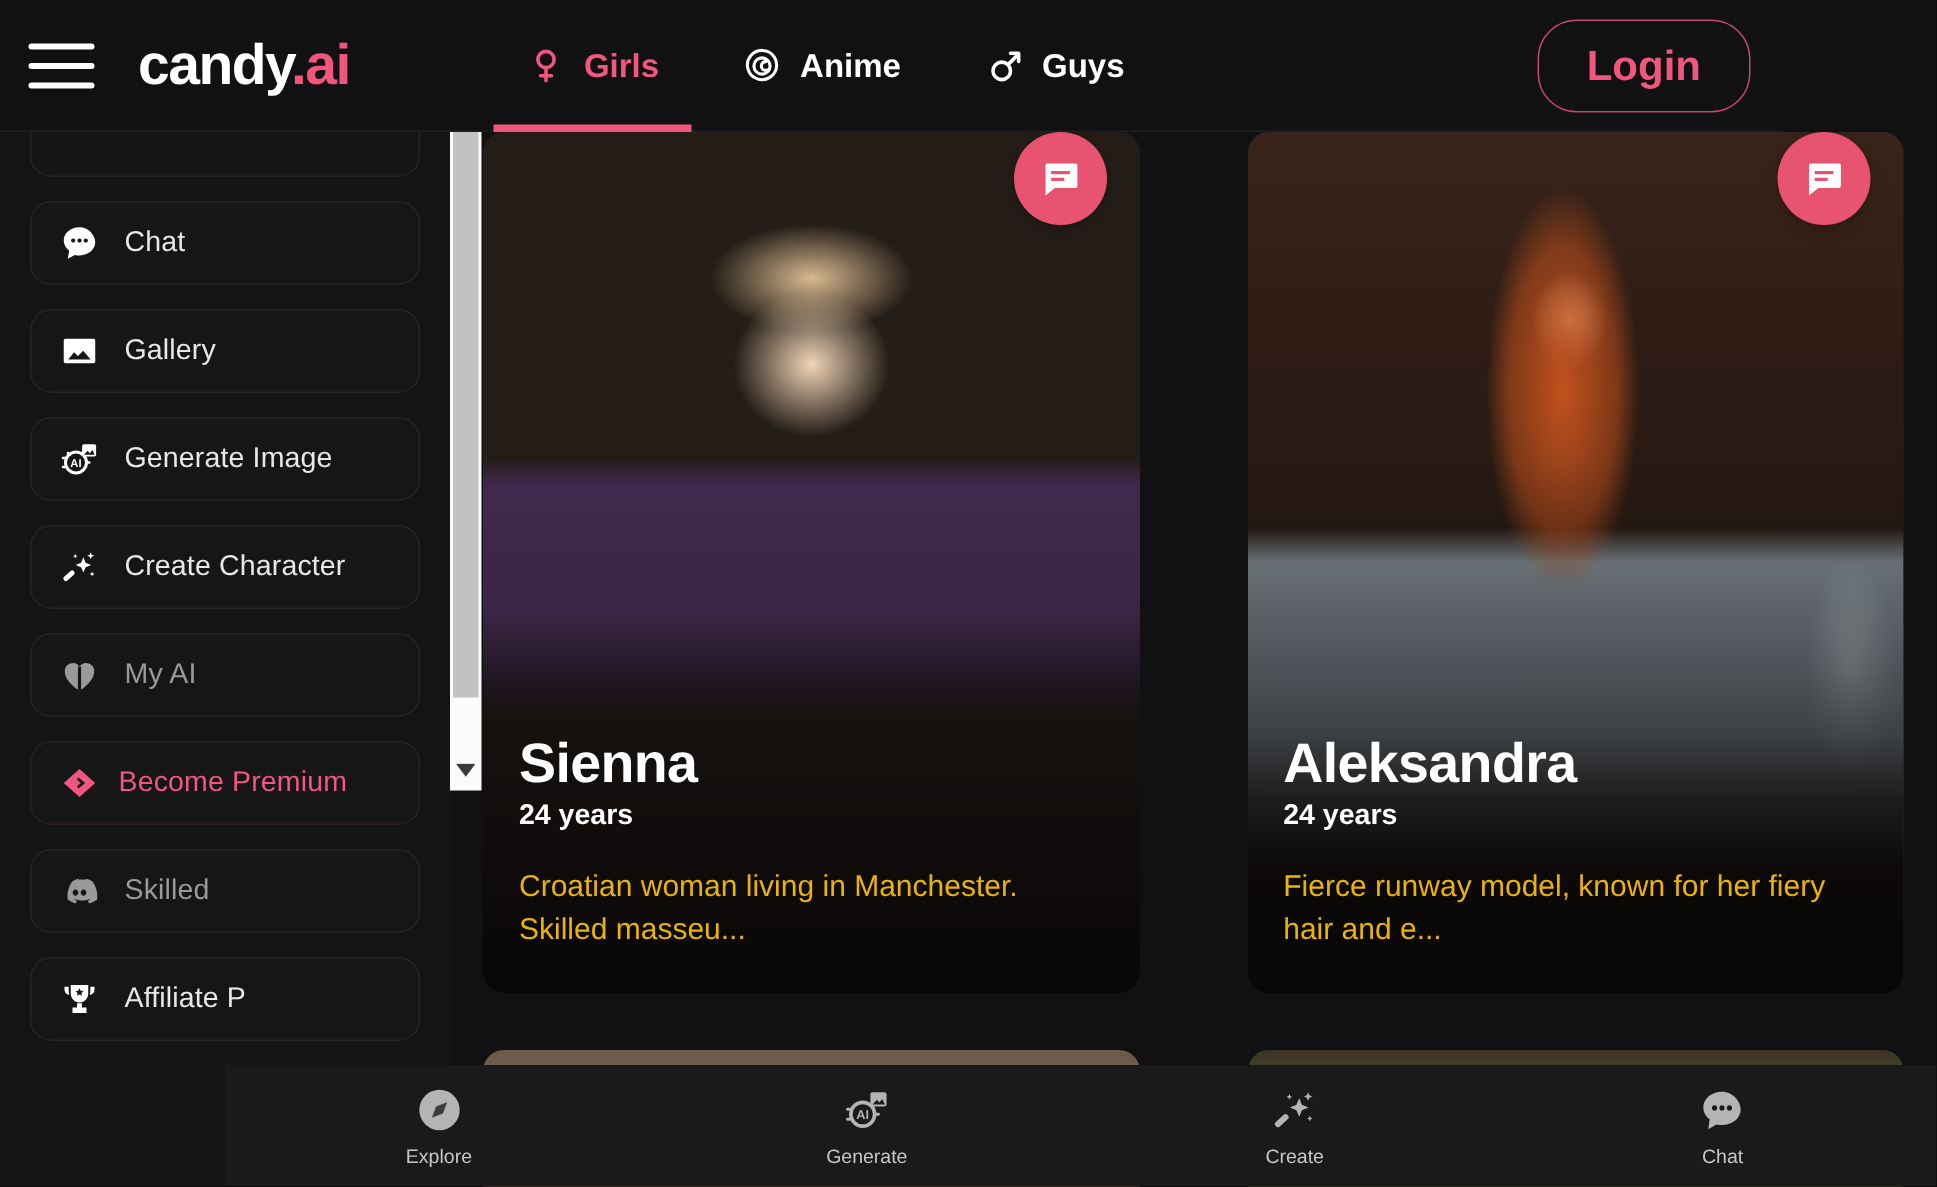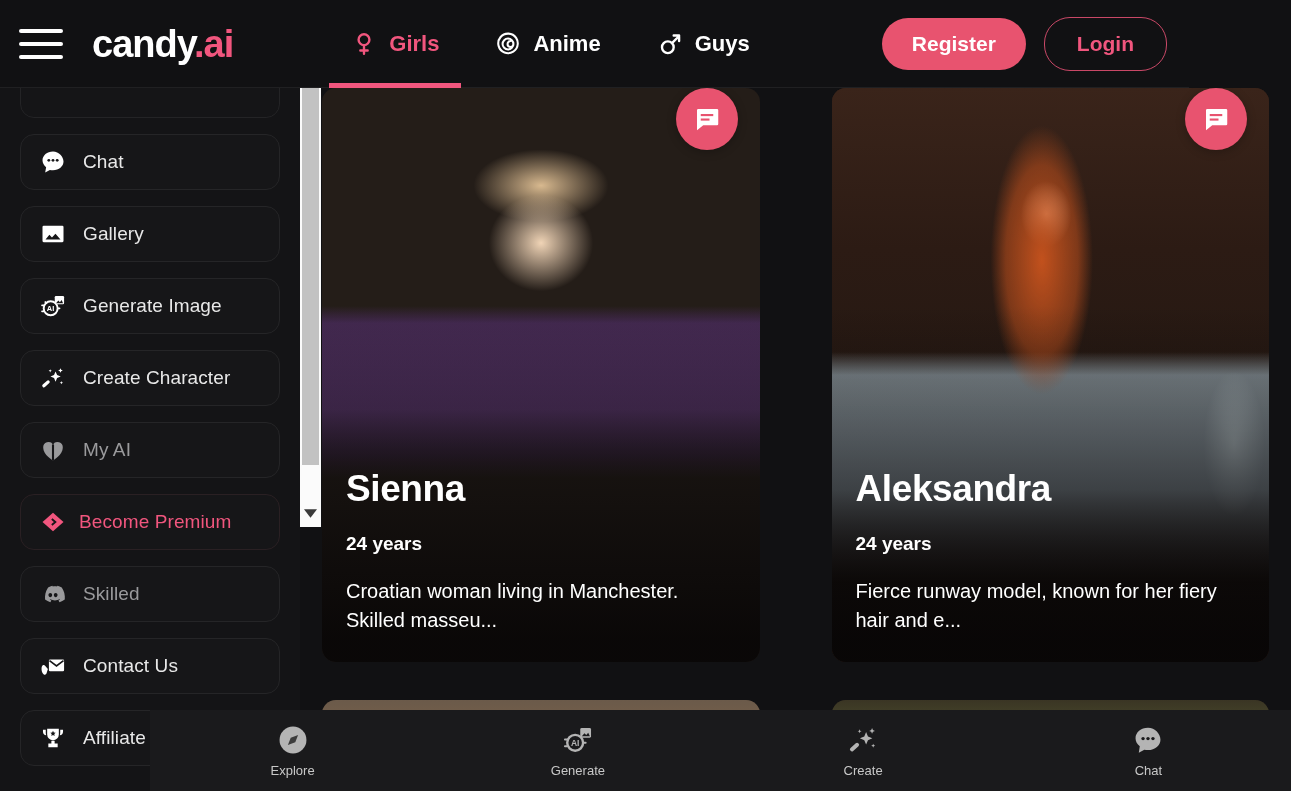--- a/index.html
+++ b/index.html
@@ -59,21 +59,21 @@
   .tab svg { width: 26px; height: 26px; display:block; }
 
   .hdr-actions { margin-left: auto; display: flex; align-items: center; gap: 18px; margin-right: 22px; }
   .btn-register {
     background: #e8536f; color: #fff; border: none; border-radius: 26px;
     padding: 14px 30px; font-size: 21px; font-weight: 700; cursor: pointer;
     font-family: "Liberation Sans", sans-serif;
   }
   .btn-login {
     background: transparent; color: #f1567e; border: 1px solid #c94867; border-radius: 26px;
-    padding: 14px 32px; font-size: 21px; font-weight: 600; cursor: pointer;
+    padding: 14px 32px; font-size: 28px; font-weight: 600; cursor: pointer;
     font-family: "Liberation Sans", sans-serif;
   }
 
   
   .content {
     position: absolute; left: 300px; top: 88px; width: 991px; height: 722px;
     padding: 0 22px; overflow: hidden; z-index: 1;
   }
   .grid { display: grid; grid-template-columns: 1fr 1fr; gap: 38px 72px; padding-top: 0; }
   .card {
@@ -81,22 +81,22 @@
     background: #241d18; cursor: pointer;
   }
   .card.row2 { height: 200px; }
   .card .photo { position: absolute; inset: 0; }
   .card .shade {
     position: absolute; left: 0; right: 0; bottom: 0; height: 62%;
     background: linear-gradient(to top, rgba(8,6,6,.93) 6%, rgba(10,8,8,.72) 34%, rgba(10,8,8,0) 100%);
   }
   .card .meta { position: absolute; left: 24px; right: 24px; bottom: 28px; color: #fff; }
   .card .cname { font-size: 37px; font-weight: 700; letter-spacing: -.4px; line-height: 1.05; }
-  .card .cage { font-size: 19px; font-weight: 600; margin-top: 24px; }
-  .card .cdesc { font-size: 20px; color: #ffffff; margin-top: 22px; line-height: 1.42; }
+  .card .cage { font-size: 19px; font-weight: 600; margin-top: 4px; }
+  .card .cdesc { font-size: 20px; color: #eab308; margin-top: 22px; line-height: 1.42; }
   .chat-badge {
     position: absolute; top: 0px; right: 22px; width: 62px; height: 62px; border-radius: 50%;
     background: #e8536f; display: flex; align-items: center; justify-content: center;
     cursor: pointer; box-shadow: 0 2px 10px rgba(0,0,0,.25);
   }
   .chat-badge svg { width: 30px; height: 30px; }
 
   
   .ph-sienna {
     background:
@@ -278,30 +278,20 @@
 
     <div class="side-item muted">
       <span class="sico">
         <svg viewBox="0 0 24 24">
             <path fill="#9a9a9c" d="M19.5 6.5A15 15 0 0 0 15.8 5l-.3.6c-1.2-.2-2.5-.2-3.7 0L11.5 5a15 15 0 0 0-3.7 1.5C5.5 10 4.9 13.4 5.2 16.8a15 15 0 0 0 4.5 2.3l.9-1.5c-.5-.2-1-.5-1.4-.8l.3-.3c2.7 1.3 5.6 1.3 8.3 0l.3.3c-.4.3-.9.6-1.4.8l.9 1.5a15 15 0 0 0 4.5-2.3c.4-4-.6-7.3-2.6-10.3zM9.7 14.7c-.9 0-1.6-.8-1.6-1.8s.7-1.8 1.6-1.8 1.6.8 1.6 1.8-.7 1.8-1.6 1.8zm4.6 0c-.9 0-1.6-.8-1.6-1.8s.7-1.8 1.6-1.8 1.6.8 1.6 1.8-.7 1.8-1.6 1.8z"></path>
           </svg>
       </span>
       <span class="lbl">Skilled</span>
     </div>
 
-    <div class="side-item">
-      <span class="sico">
-        <svg viewBox="0 0 24 24">
-            <path fill="#fff" d="M9.5 6.5h11a1 1 0 0 1 1 1v8a1 1 0 0 1-1 1h-11a1 1 0 0 1-1-1v-8a1 1 0 0 1 1-1z"></path>
-            <path d="M9 7.4l6 4.6 6-4.6" fill="none" stroke="#161618" stroke-width="1.4"></path>
-            <path fill="#fff" d="M3.2 11.4c.8-.5 1.6-.2 2.2.5l2.2 2.6-1.1 3.8c-.3 1-1.2 1.5-2 1.1-1.2-.6-2-2-2.2-3.5-.2-1.6-.2-3.6.9-4.5z"></path>
-          </svg>
-      </span>
-      <span class="lbl">Contact Us</span>
-    </div>
 
     <div class="side-item">
       <span class="sico">
         <svg viewBox="0 0 24 24">
             <path fill="#fff" d="M7 4h10v5a5 5 0 0 1-10 0V4zm-3.6 1h2.4v2.2c0 .9.1 1.7.4 2.5A3.4 3.4 0 0 1 3.4 6.6V5zm14.8 0h2.4v1.6a3.4 3.4 0 0 1-2.8 3.1c.3-.8.4-1.6.4-2.5V5zM10.6 14.4h2.8v2.4h2.6V20H8v-3.2h2.6v-2.4z"></path>
             <path d="M12 5.8l.7 1.5 1.6.2-1.2 1.1.3 1.6-1.4-.8-1.4.8.3-1.6-1.2-1.1 1.6-.2z" fill="#161618"></path>
           </svg>
       </span>
       <span class="lbl">Affiliate P</span>
     </div>
@@ -343,21 +333,20 @@
       <div class="tab">
         <svg viewBox="0 0 24 24">
           <circle cx="10" cy="15" r="5.4" fill="none" stroke="#fff" stroke-width="2.2"></circle>
           <path d="M14.3 10.7L20.4 4.6M15.4 4.2h5v5" fill="none" stroke="#fff" stroke-width="2.2" stroke-linecap="round" stroke-linejoin="round"></path>
         </svg>
         <span>Guys</span>
       </div>
     </div>
 
     <div class="hdr-actions">
-      <button class="btn-register">Register</button>
       <button class="btn-login">Login</button>
     </div>
   </div>
 
   <div class="bottomnav">
     <div class="bn-item">
       <span class="bico">
         <svg viewBox="0 0 24 24">
             <circle cx="12" cy="12" r="9.5" fill="#b4b4b4"></circle>
             <path d="M15.6 8.4l-2 5.2-5.2 2 2-5.2z" fill="#3c3c3c"></path>

